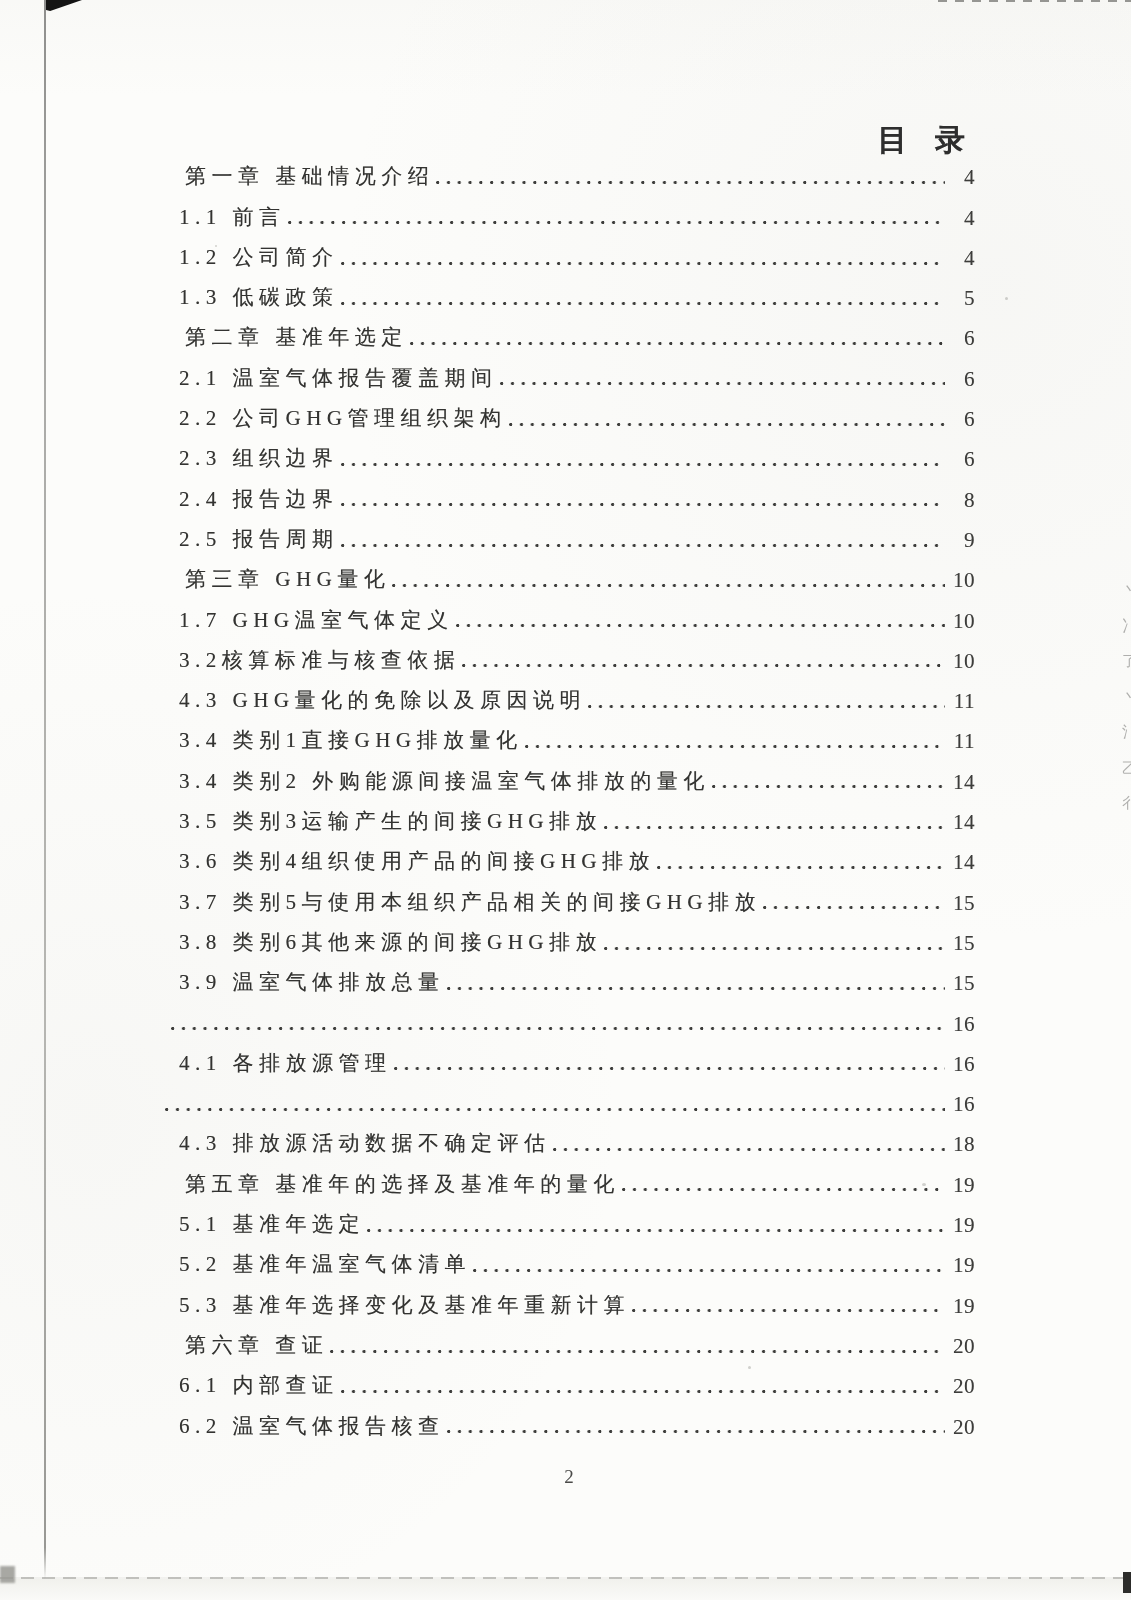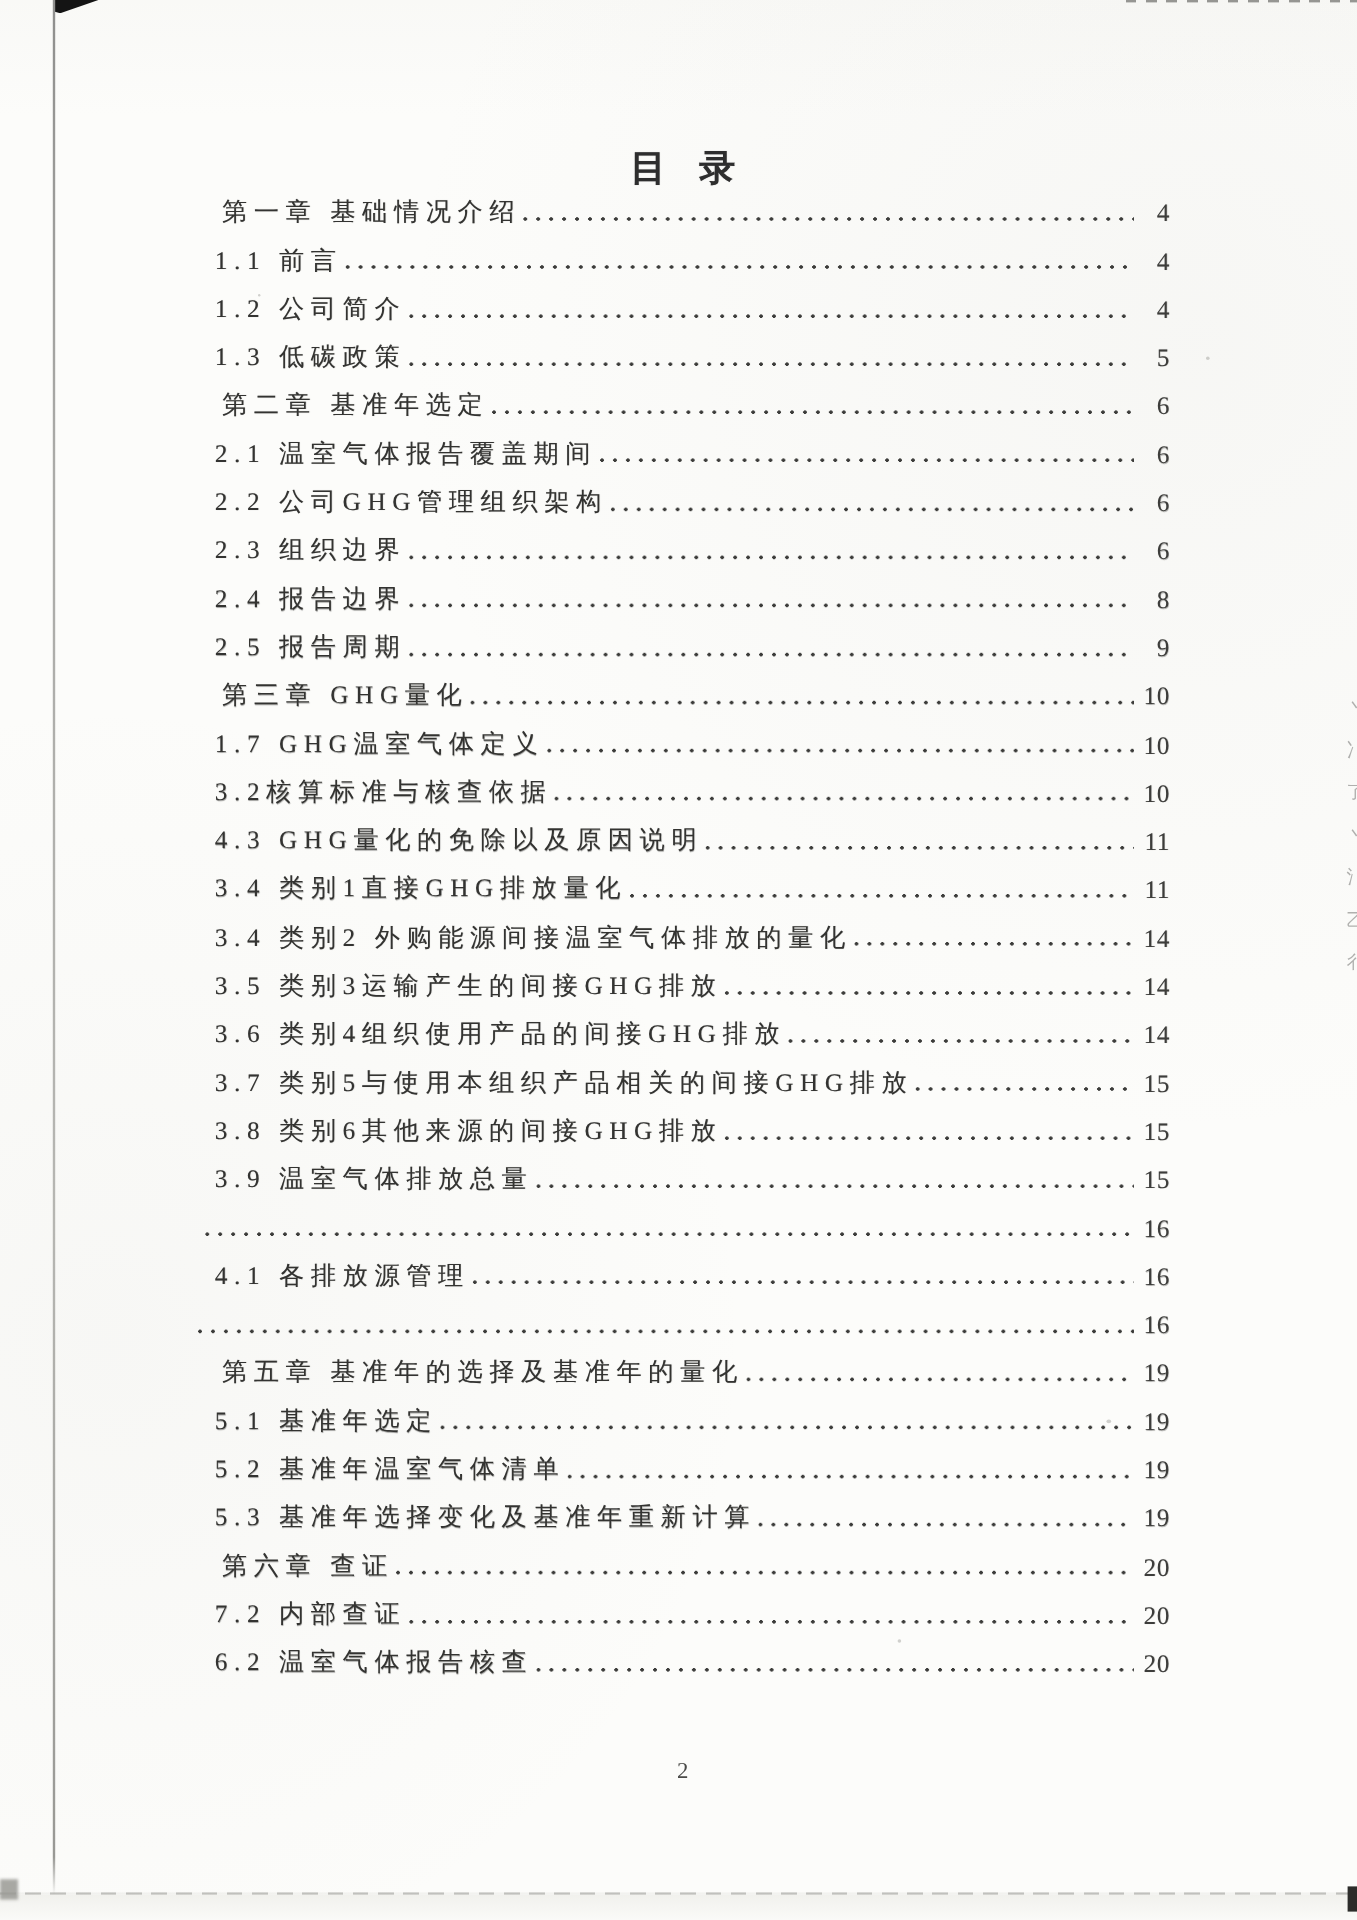--- a/index.html
+++ b/index.html
@@ -15,21 +15,21 @@
     content:""; position:absolute; inset:0;
     background:
       radial-gradient(circle at 88% 18%, rgba(200,200,195,0.10), transparent 40%),
       radial-gradient(circle at 8% 70%, rgba(190,190,185,0.08), transparent 35%),
       linear-gradient(to bottom, rgba(240,240,236,0.25), rgba(255,255,255,0) 6%);
     pointer-events:none;
   }
 
   .doc-title {
     position:absolute; top:120px; left:163px; width:812px;
-    margin:0; text-align:center;
+    margin:0; text-align:right;
     font-size:30px; font-weight:bold; color:#2e2e2e;
     letter-spacing:10px; text-indent:10px;
     text-shadow:0 0 0.6px rgba(40,40,40,0.55);
   }
 
   .toc { position:absolute; top:150px; left:163px; width:812px; }
   .toc-row {
     height:40.3px;
     display:flex; align-items:flex-end;
     white-space:nowrap;
@@ -274,20 +274,25 @@
     <span class="toc-label">4.1 各排放源管理</span>
     <span class="toc-dots"></span>
     <span class="toc-page">16</span>
   </div>
 
   <div class="toc-row">
     <span class="toc-dots"></span>
     <span class="toc-page">16</span>
   </div>
 
+  <div class="toc-row">
+    <span class="toc-label">4.3 排放源活动数据不确定评估</span>
+    <span class="toc-dots"></span>
+    <span class="toc-page">18</span>
+  </div>
 
   <div class="toc-row chapter">
     <span class="toc-label">第五章 基准年的选择及基准年的量化</span>
     <span class="toc-dots"></span>
     <span class="toc-page">19</span>
   </div>
 
   <div class="toc-row">
     <span class="toc-label">5.1 基准年选定</span>
     <span class="toc-dots"></span>
@@ -306,21 +311,21 @@
     <span class="toc-page">19</span>
   </div>
 
   <div class="toc-row chapter">
     <span class="toc-label">第六章 查证</span>
     <span class="toc-dots"></span>
     <span class="toc-page">20</span>
   </div>
 
   <div class="toc-row">
-    <span class="toc-label">7.2 内部查证</span>
+    <span class="toc-label">6.1 内部查证</span>
     <span class="toc-dots"></span>
     <span class="toc-page">20</span>
   </div>
 
   <div class="toc-row">
     <span class="toc-label">6.2 温室气体报告核查</span>
     <span class="toc-dots"></span>
     <span class="toc-page">20</span>
   </div>
 </div>

